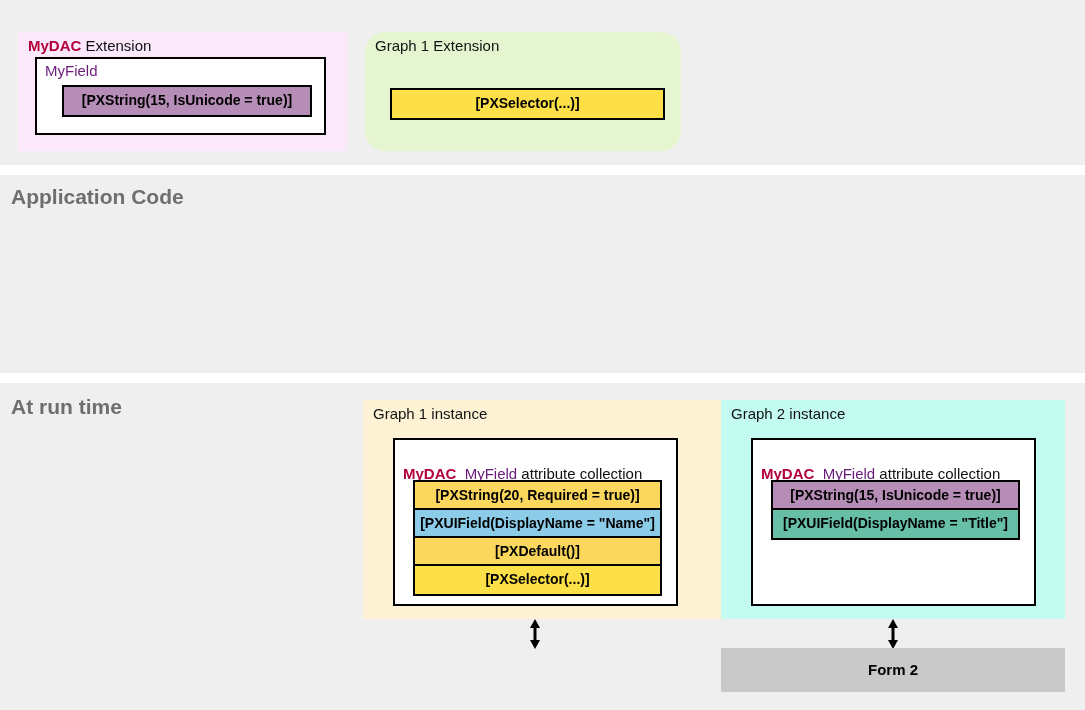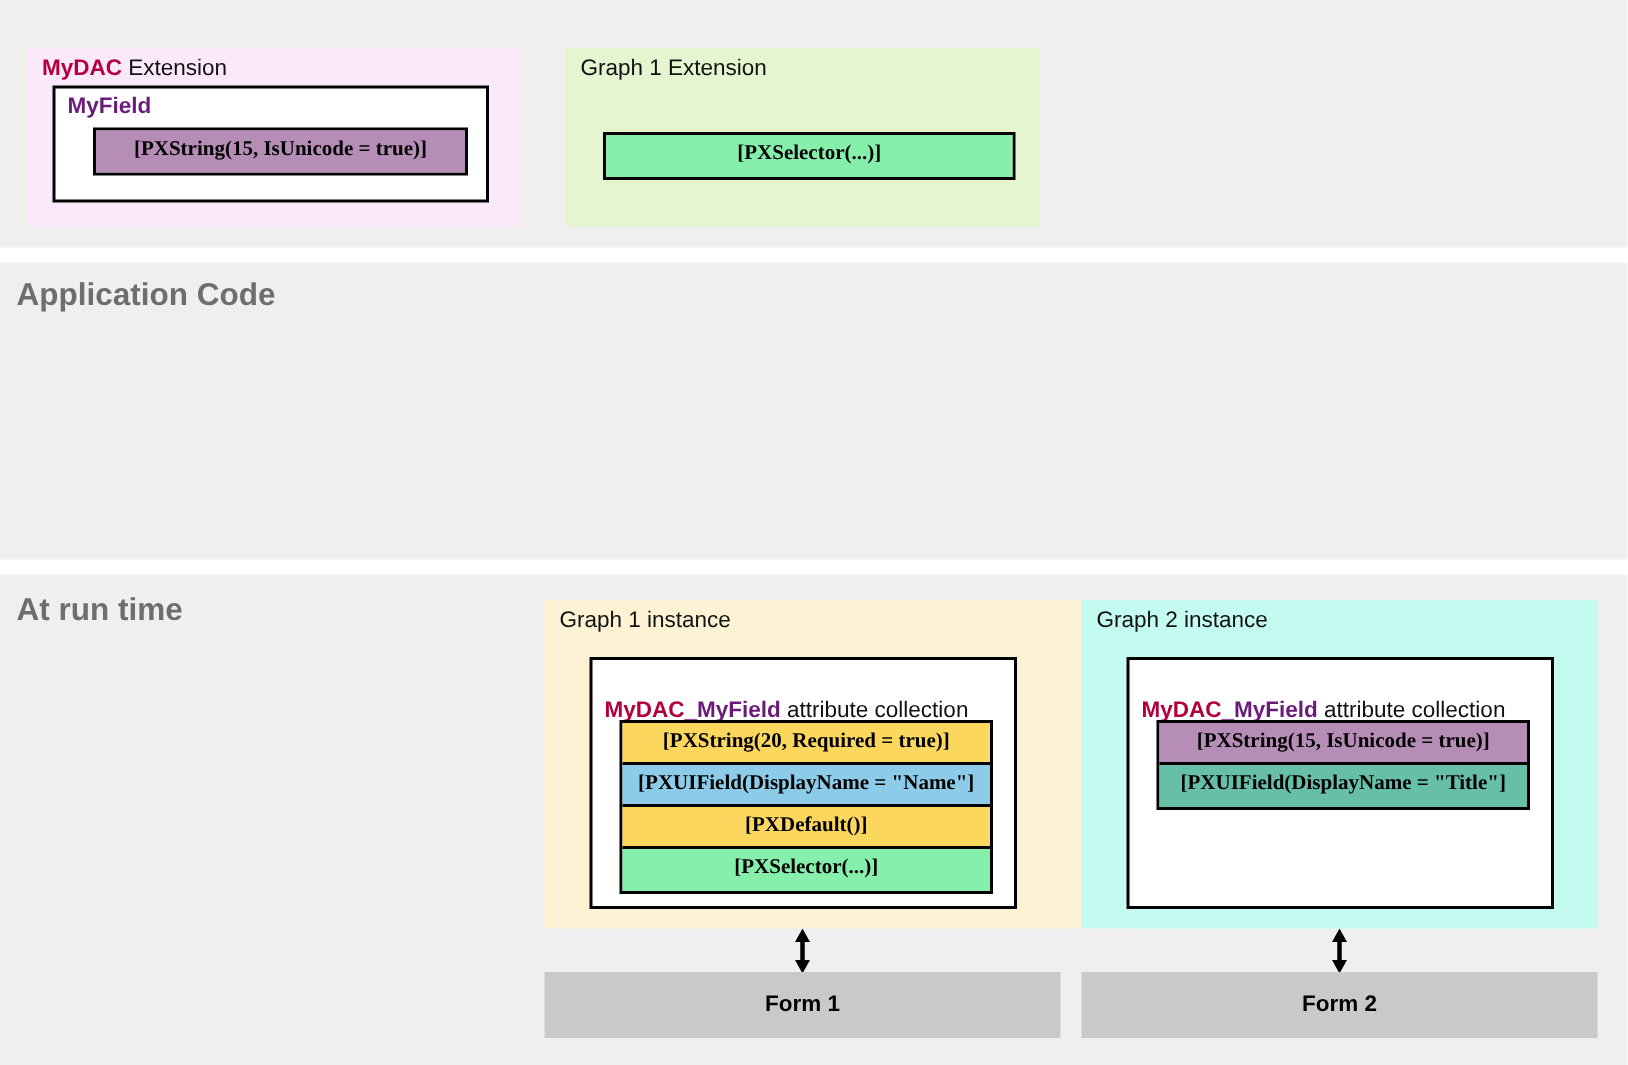--- a/index.html
+++ b/index.html
@@ -53,21 +53,21 @@
     position: absolute;
     left: 10px;
     top: 5px;
     font-size: 15px;
     color: #111111;
     white-space: nowrap;
   }
 
   
   #panel-mydac-ext   { left: 18px;  top: 32px;  width: 329px; height: 119px; background: #fbe9fb; }
-  #panel-graph1-ext  { left: 377px; top: 32px;  width: 316px; height: 119px; background: #e4f5d0; }
+  #panel-graph1-ext  { left: 365px; top: 32px;  width: 316px; height: 119px; background: #e4f5d0; border-radius: 20px; }
 
   #panel-mydac       { left: 18px;  top: 210px; width: 329px; height: 152px; background: #d6eaf8; }
   #panel-graph1      { left: 377px; top: 210px; width: 316px; height: 152px; background: #fdeec8; }
   #panel-graph2      { left: 735px; top: 210px; width: 320px; height: 152px; background: #c3fbf1; }
 
   #panel-graph1-inst { left: 363px; top: 400px; width: 397px; height: 219px; background: #fdf2d3; }
   #panel-graph2-inst { left: 721px; top: 400px; width: 344px; height: 219px; background: #c3fbf1; }
 
   
   .white-box {
@@ -108,27 +108,26 @@
     box-sizing: border-box;
     height: 28px;
     line-height: 26px;
     text-align: center;
     font-size: 14px;
     font-weight: bold;
     color: #000000;
     border-bottom: 2px solid #000000;
     white-space: nowrap;
     overflow: hidden;
-    font-family: Liberation Serif, serif;
   }
   .attr:last-child { border-bottom: none; }
 
   .c-yellow { background: #fcd75e; }
   .c-blue   { background: #8ccce8; }
-  .c-green  { background: #86efac; }
+  .c-green  { background: #fde047; }
   .c-purple { background: #b68db6; }
   .c-teal   { background: #66bfa6; }
 
   
   #stack-ext-mydac    { left: 25px;  top: 26px; width: 250px; }
   #stack-ext-graph1   { left: 25px;  top: 56px; width: 275px; }
   #stack-app-mydac    { left: 25px;  top: 26px; width: 250px; }
   #stack-app-graph1   { left: 32px;  top: 60px; width: 275px; }
   #stack-app-graph2   { left: 32px;  top: 89px; width: 275px; }
   #stack-rt-graph1    { left: 18px;  top: 40px; width: 249px; }
@@ -138,21 +137,21 @@
   .method-label {
     position: absolute;
     font-size: 15px;
     white-space: nowrap;
   }
   #method-ext-graph1 { left: 25px;  top: 89px;  }
   #method-app-graph1 { left: 32px;  top: 119px; }
   #method-app-graph2 { left: 32px;  top: 119px; }
 
   .t-crimson { color: #b3003c; font-weight: bold; }
-  .t-purple  { color: #6a1b7a; font-weight: bold; }
+  .t-purple  { color: #6a1b7a; font-weight: normal; }
   .t-black   { color: #111111; font-weight: normal; }
 
   
   .form-box {
     position: absolute;
     background: #c9c9c9;
     text-align: center;
     font-size: 15px;
     font-weight: bold;
     color: #000000;
@@ -283,16 +282,15 @@
     <polygon points="8,0 3,9 13,9" fill="#000000"></polygon>
     <polygon points="8,30 3,21 13,21" fill="#000000"></polygon>
   </svg>
 
   <svg class="arrow" id="arrow-2" viewBox="0 0 16 30">
     <line x1="8" y1="4" x2="8" y2="26" stroke="#000000" stroke-width="3"></line>
     <polygon points="8,0 3,9 13,9" fill="#000000"></polygon>
     <polygon points="8,30 3,21 13,21" fill="#000000"></polygon>
   </svg>
 
-  <div class="form-box" id="form-1">Form 1</div>
   <div class="form-box" id="form-2">Form 2</div>
 
 </div>
 
 </body></html>

